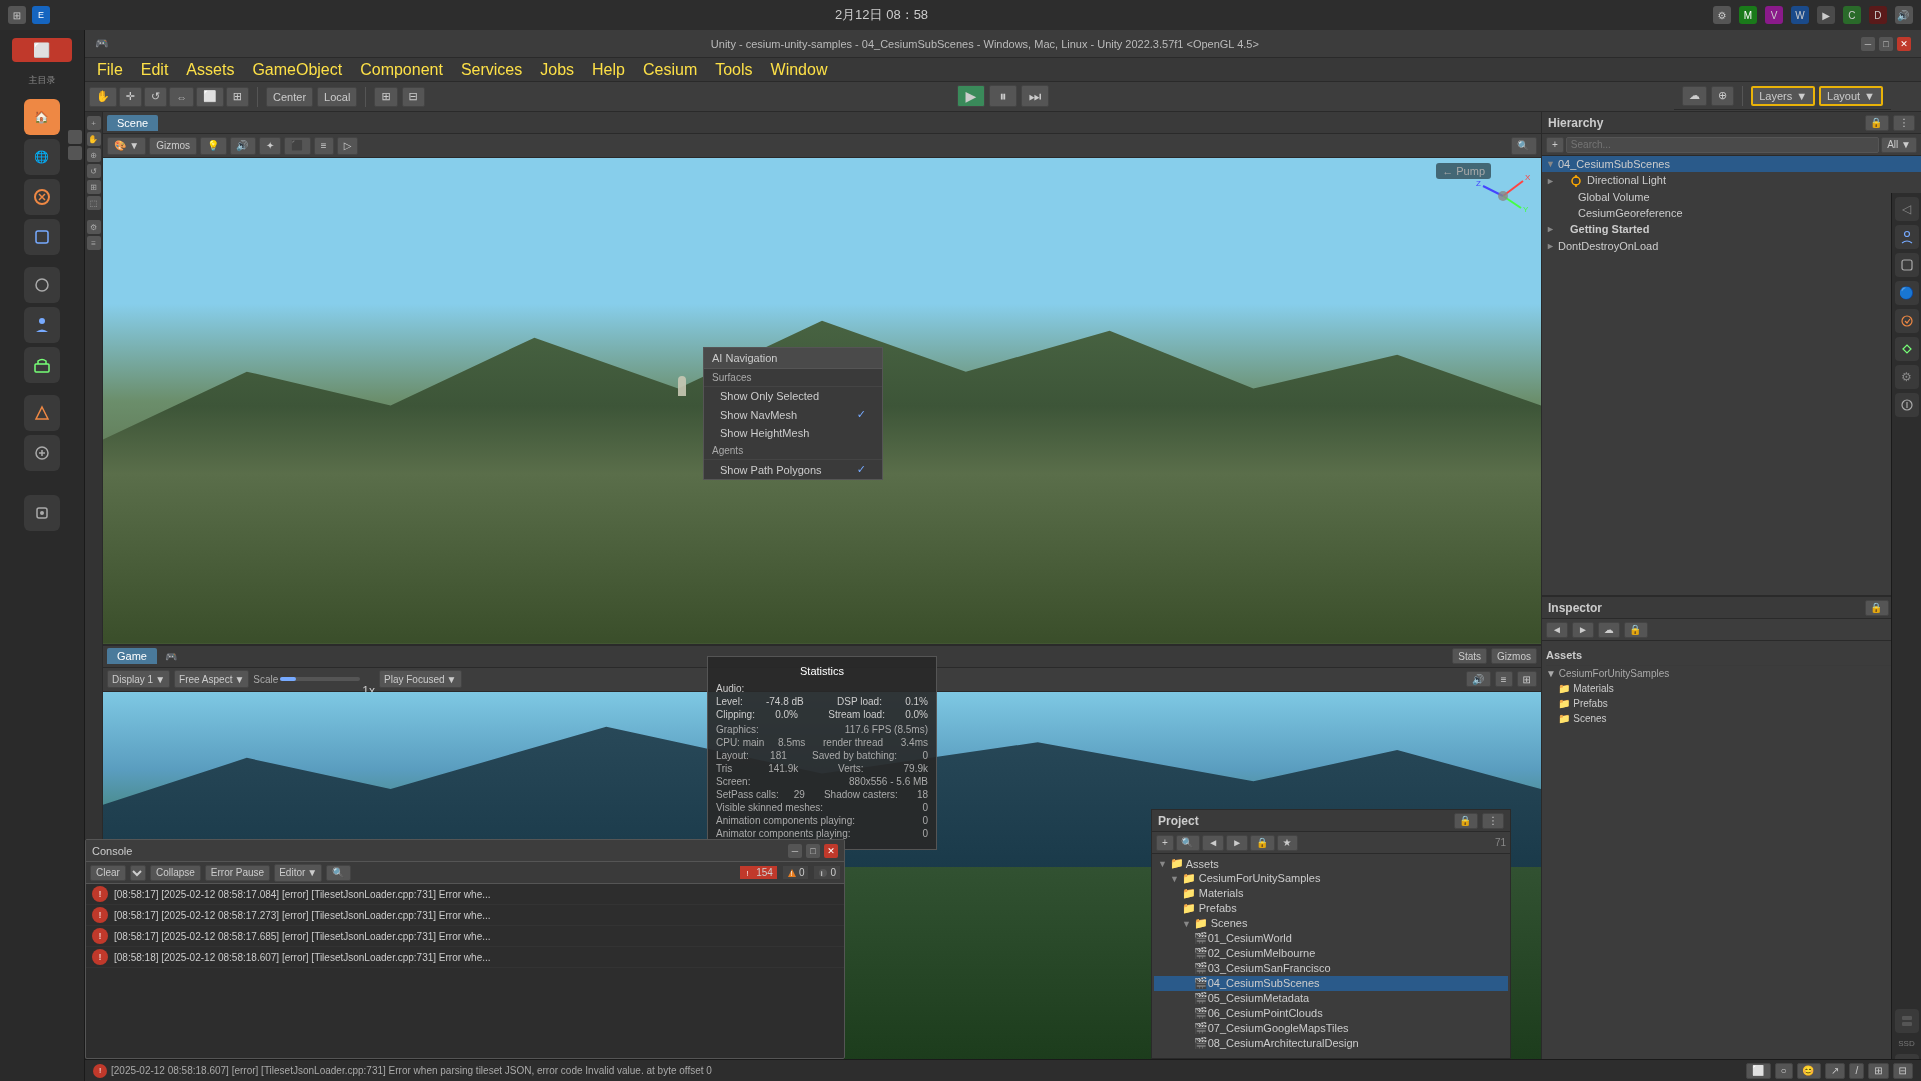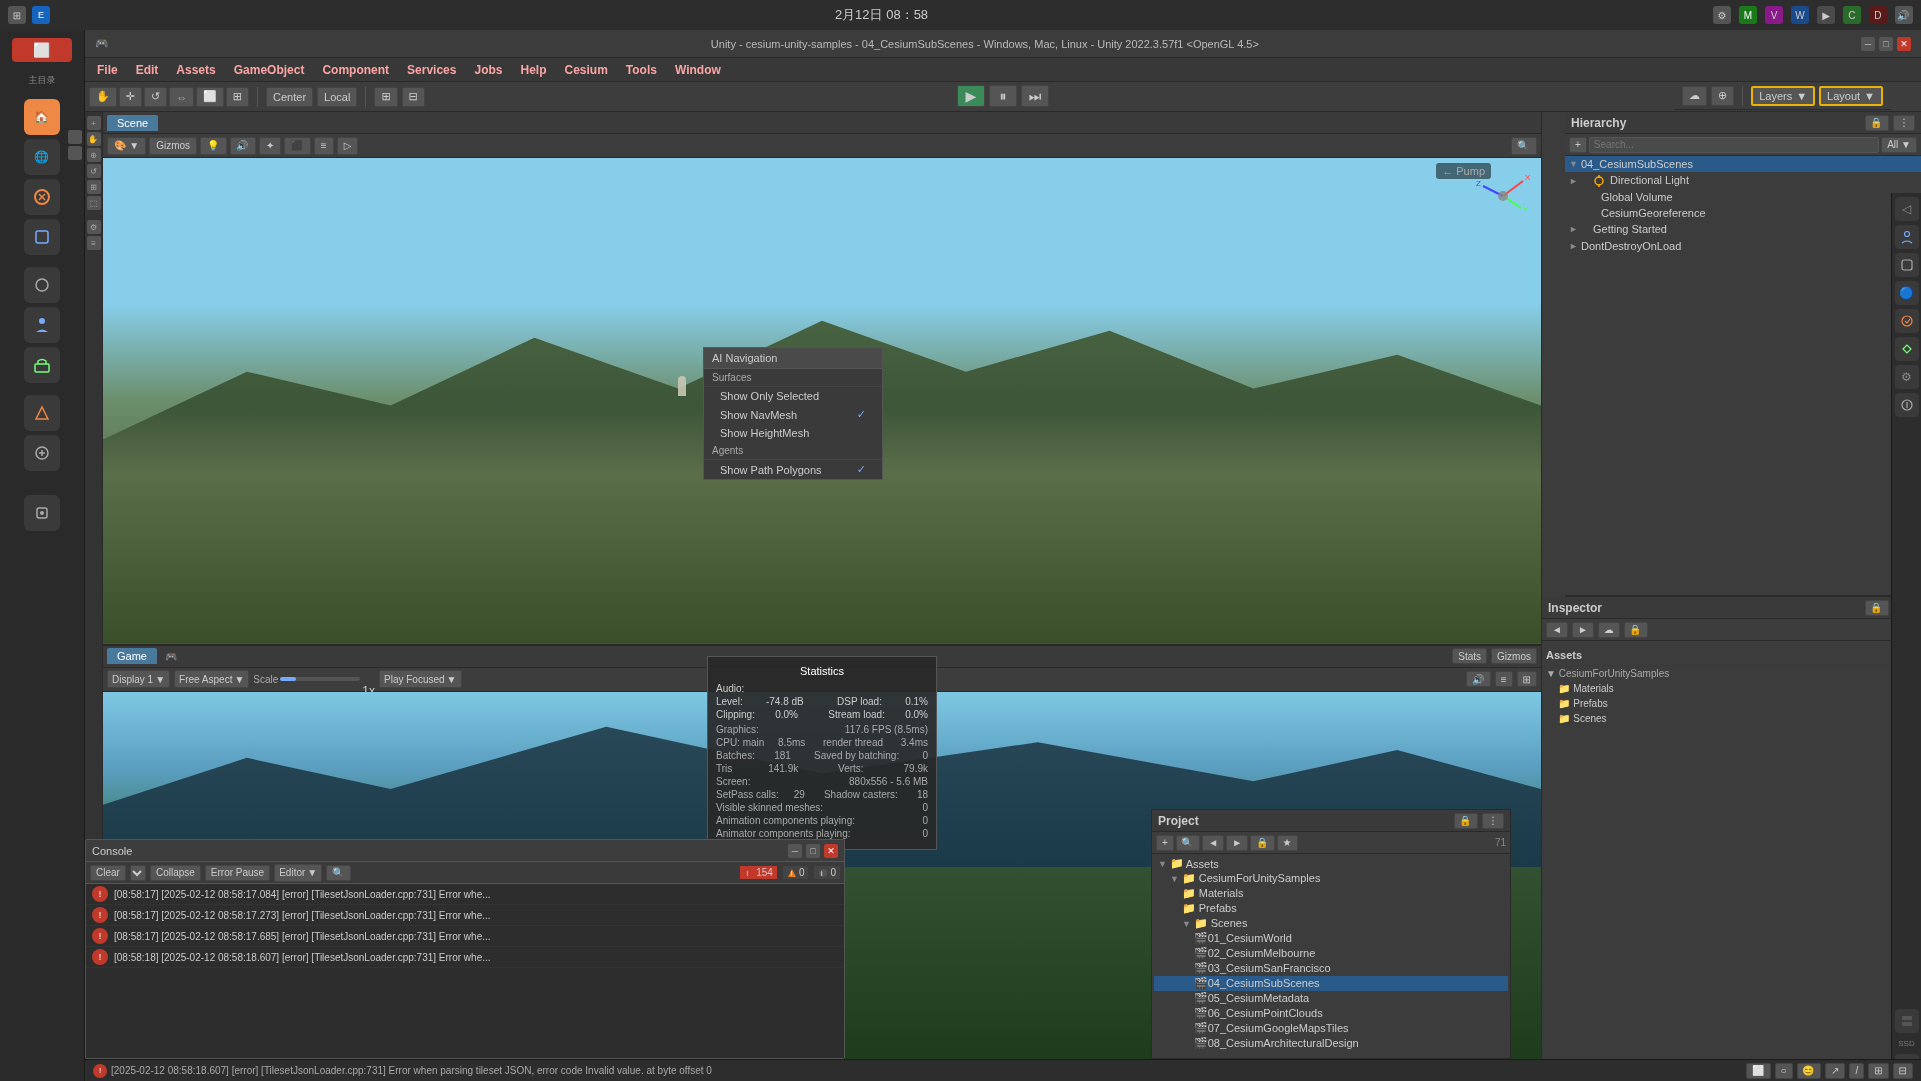--- a/index.html
+++ b/index.html
@@ -60,25 +60,24 @@
       height: 24px;
       background: #383838;
       display: flex;
       align-items: center;
       padding: 0 4px;
       gap: 2px;
       border-bottom: 1px solid #2a2a2a;
     }
     .menu-item {
       padding: 2px 8px;
-      font-size: 12px;
-      color: #fca5a5;
+      font-size: 16px;
+      color: #fde047;
       cursor: pointer;
       border-radius: 2px;
-      font-weight: bold;
     }
 
     
     .toolbar {
       height: 28px;
       background: #3d3d3d;
       display: flex;
       align-items: center;
       padding: 0 4px;
       gap: 4px;
@@ -275,21 +274,20 @@
       display: flex;
       flex-direction: column;
       border-left: 1px solid #2a2a2a;
     }
 
     
     .hierarchy-panel {
       height: 50%;
       border-bottom: 2px solid #2a2a2a;
       overflow: hidden;
-      margin-left: 23px;
     }
     .panel-header {
       height: 22px;
       background: #3a3a3a;
       display: flex;
       align-items: center;
       padding: 0 6px;
       gap: 4px;
       border-bottom: 1px solid #2a2a2a;
       font-size: 11px;
@@ -791,21 +789,21 @@
               <span>Graphics:</span>
               <span>117.6 FPS (8.5ms)</span>
             </div>
             <div class="stats-row">
               <span>CPU: main</span>
               <span>8.5ms</span>
               <span style="margin:0 4px;">render thread</span>
               <span>3.4ms</span>
             </div>
             <div class="stats-row">
-              <span>Batches:</span>
+              <span>Layout:</span>
               <span>181</span>
               <span style="margin:0 4px;text-align:center;">Saved by batching:</span>
               <span>0</span>
             </div>
             <div class="stats-row">
               <span>Tris</span>
               <span>141.9k</span>
               <span style="margin:0 4px;">Verts:</span>
               <span>79.9k</span>
             </div>
@@ -869,21 +867,21 @@
           <div class="tree-item">
             <span class="tree-arrow"> </span>
             <span style="padding-left:20px;">Global Volume</span>
           </div>
           <div class="tree-item">
             <span class="tree-arrow"> </span>
             <span style="padding-left:20px;">CesiumGeoreference</span>
           </div>
           <div class="tree-item">
             <span class="tree-arrow">►</span>
-            <span style="padding-left:12px;">Getting Started</span>
+            <span style="padding-left:12px;font-weight:bold;">Getting Started</span>
           </div>
           <div class="tree-item">
             <span class="tree-arrow">►</span>
             <span>DontDestroyOnLoad</span>
             <span style="margin-left:auto;color:#555;">⋮</span>
           </div>
         </div>
       </div>
 
       <div class="inspector-panel">

